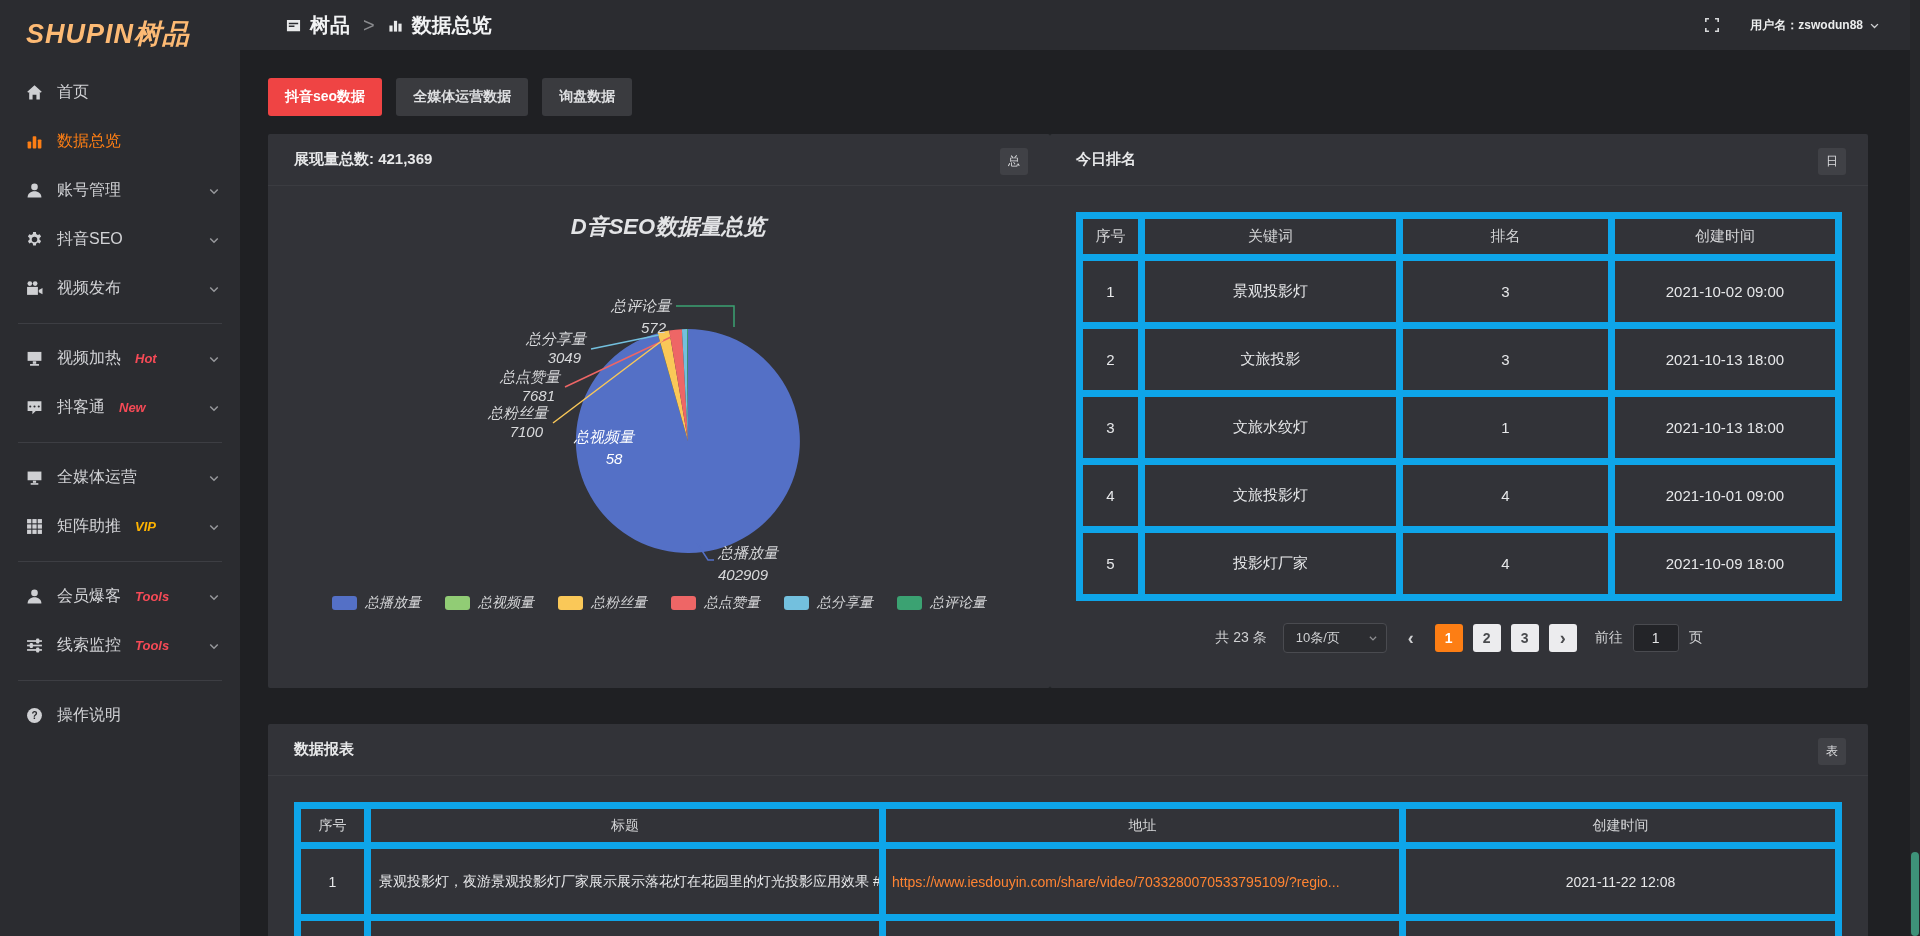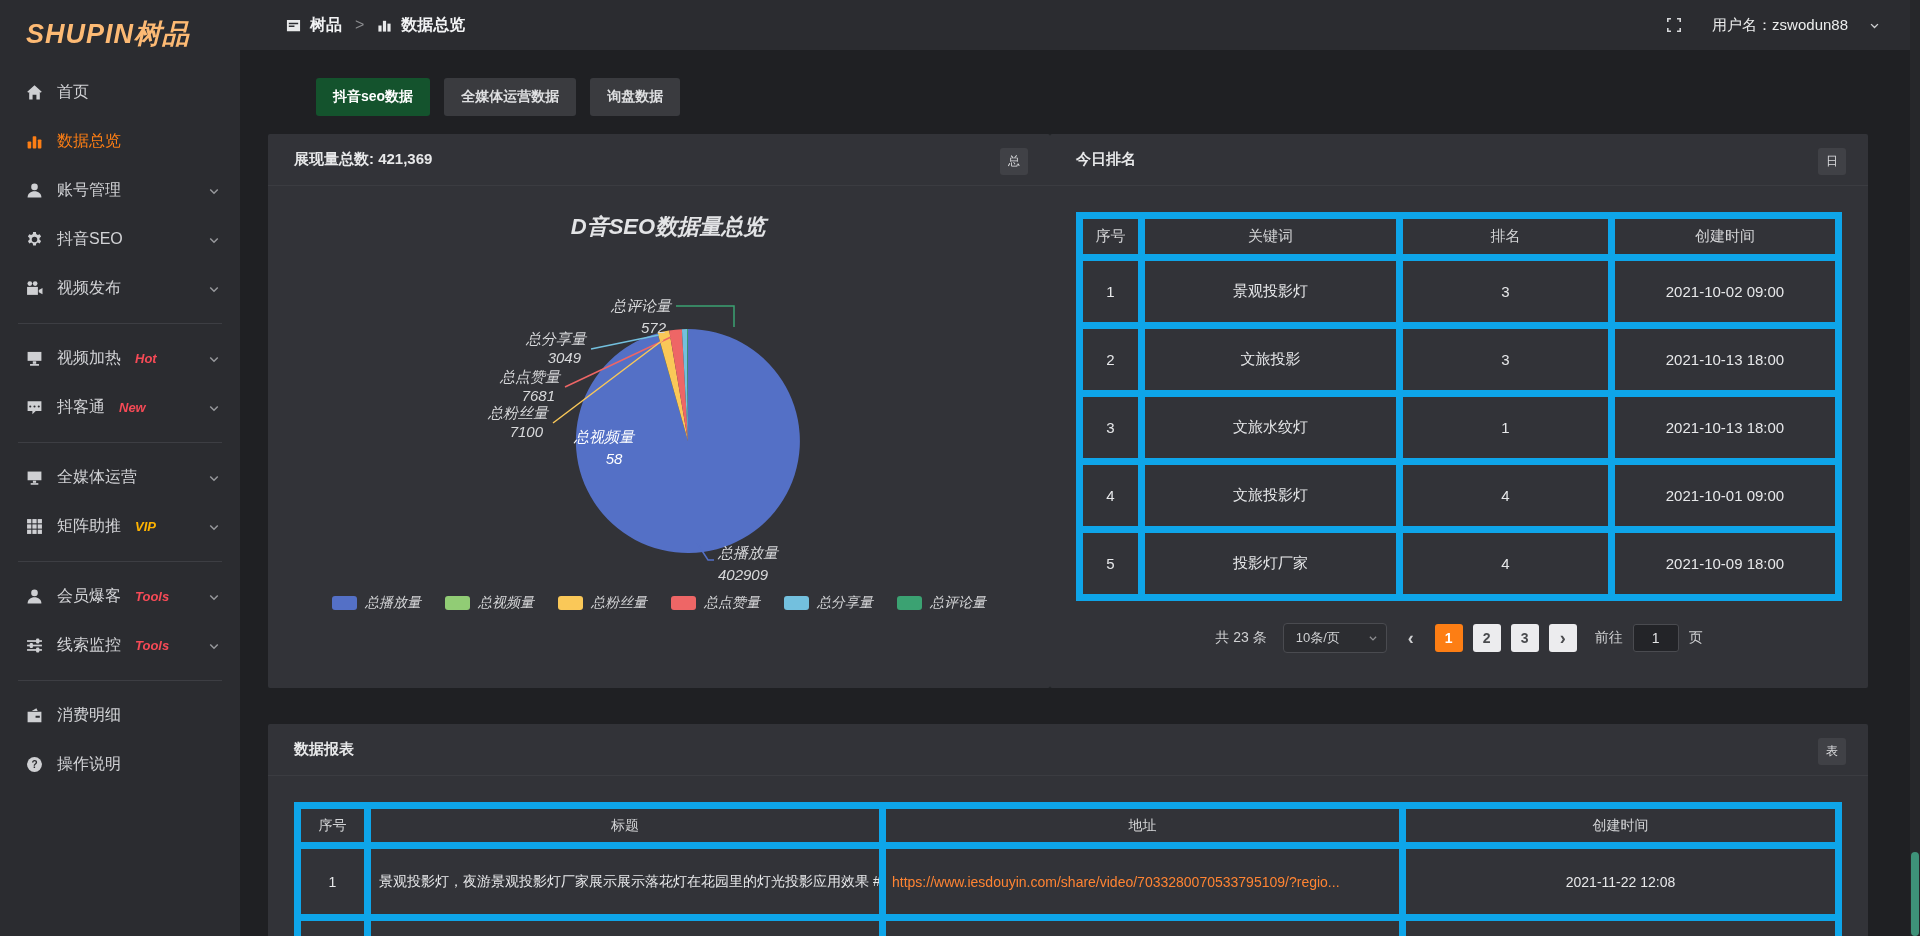--- a/index.html
+++ b/index.html
@@ -12,33 +12,33 @@
   .logo-text { font-size:27px; font-weight:bold; color:#fdba74; letter-spacing:1px; font-style:italic; }
   .side-item { height:49px; display:flex; align-items:center; padding:0 20px 0 24px; cursor:pointer; font-size:16px; color:#d2d3d6; }
   .side-item .s-icon { width:20px; height:20px; margin-right:13px; display:flex; align-items:center; justify-content:center; color:#cfd0d3; flex:0 0 20px; }
   .side-item.active, .side-item.active .s-icon { color:#fd7e14; }
   .side-badge { font-size:13px; font-weight:bold; font-style:italic; margin-left:14px; }
   .side-arrow { margin-left:auto; color:#97989c; display:flex; }
   .side-divider { height:1px; background:#3d3e43; margin:10px 18px; }
 
   
   .topbar { position:absolute; left:240px; top:0; right:0; height:50px; background:#2b2c30; display:flex; align-items:center; padding:0 40px 0 46px; }
-  .crumb { display:flex; align-items:center; gap:9px; font-size:16px; font-weight:bold; color:#f2f3f4; }
+  .crumb { display:flex; align-items:center; gap:9px; font-size:20px; font-weight:bold; color:#f2f3f4; }
   .crumb .c-icon { display:flex; color:#e8e9ea; }
   .crumb-sep { color:#8a8b8e; font-weight:normal; margin:0 4px; }
   .top-right { margin-left:auto; display:flex; align-items:center; gap:30px; }
   .fullscreen { color:#d6d7d9; display:flex; cursor:pointer; }
-  .user { display:flex; align-items:center; gap:21px; font-size:15px; font-weight:normal; color:#eceded; cursor:pointer; }
+  .user { display:flex; align-items:center; gap:6px; font-size:12px; font-weight:bold; color:#eceded; cursor:pointer; }
   .user .chev { color:#cfd0d2; display:flex; }
 
   
   .content { position:absolute; left:240px; top:50px; right:0; bottom:0; padding:28px 52px 0 28px; }
   .tabs { display:flex; gap:14px; margin-bottom:18px; }
   .tab { border:none; border-radius:3px; padding:10px 17px; font-size:14px; font-weight:bold; cursor:pointer; background:#3a3b3f; color:#dfe0e2; font-family:inherit; }
-  .tab.active { background:#14532d; color:#fff;margin-left:48px; }
+  .tab.active { background:#ef4444; color:#fff; }
 
   .row1 { display:flex; height:554px; }
   .panel { background:#323338; border-radius:2px; position:relative; }
   .panel-left { width:782px; flex:0 0 782px; }
   .panel-right { flex:1; }
   .panel-header { height:52px; display:flex; align-items:center; padding:0 26px; border-bottom:1px solid #3b3c41; font-size:15px; font-weight:bold; color:#e8e9ea; }
   .corner-badge { position:absolute; right:22px; top:14px; background:#404146; color:#dcdddf; border:none; border-radius:3px; font-size:12px; padding:5px 8px; cursor:pointer; font-family:inherit; }
 
   
   .chart-wrap { position:relative; height:440px;font-style:italic; }
@@ -264,29 +264,20 @@
     <span class="side-badge" style="color: rgb(245, 74, 86);">Tools</span>
     <span class="side-arrow">
         <svg width="12" height="12" viewBox="0 0 16 16" fill="none" stroke="currentColor" stroke-width="2">
           <path d="M3 6l5 5 5-5"></path>
         </svg>
       </span>
   </div>
 
   <div class="side-divider"></div>
 
-  <div class="side-item">
-    <span class="s-icon">
-        <svg width="17" height="17" viewBox="0 0 16 16" fill="currentColor">
-          <path d="M9.8 1.2 11 3.8H5.4z"></path>
-          <path fill-rule="evenodd" d="M1.5 4.4h13v10h-13zM9 8.2v2h4v-2z"></path>
-        </svg>
-      </span>
-    <span>消费明细</span>
-  </div>
 
   <div class="side-item">
     <span class="s-icon">
         <svg width="17" height="17" viewBox="0 0 16 16">
           <circle cx="8" cy="8" r="7" fill="currentColor"></circle>
           <text x="8" y="11.4" font-size="9.5" font-weight="bold" text-anchor="middle" fill="#2b2c30">?</text>
         </svg>
       </span>
     <span>操作说明</span>
   </div>

